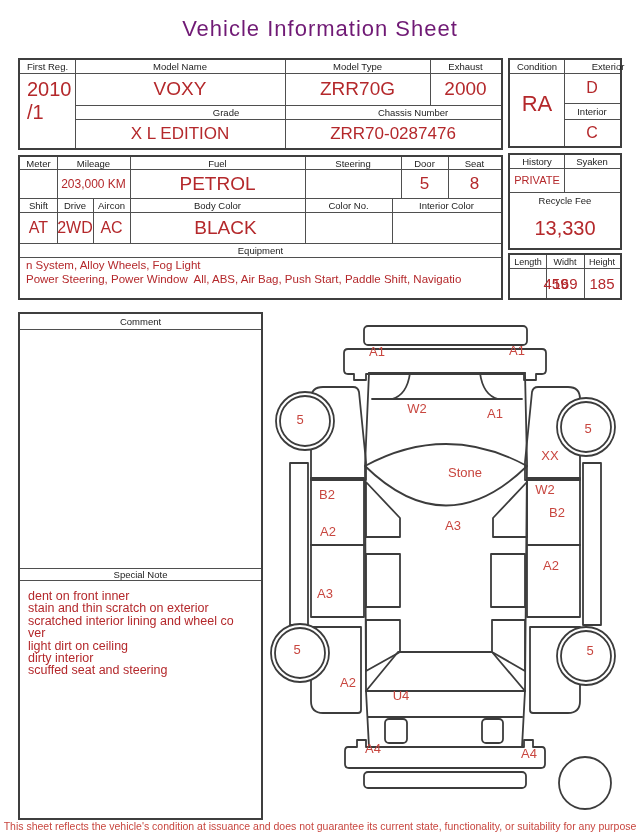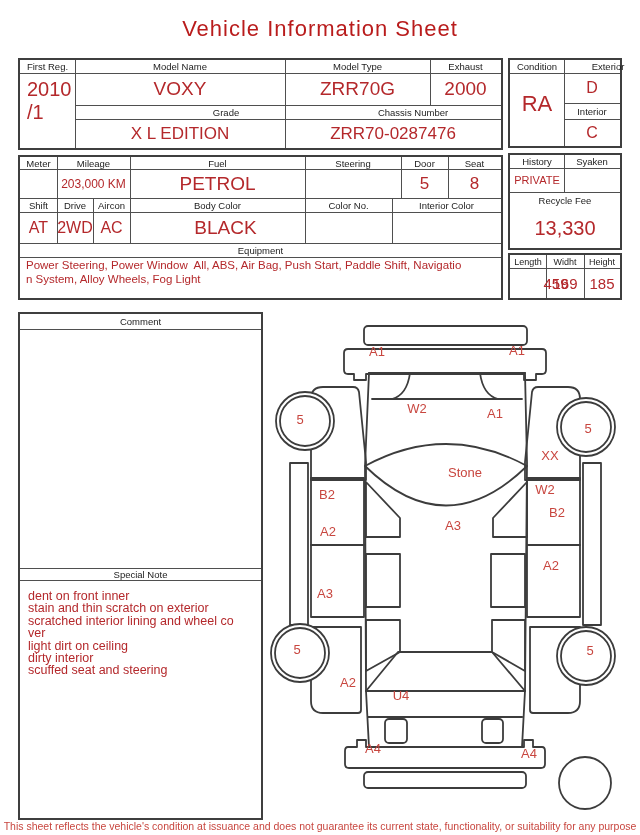--- a/index.html
+++ b/index.html
@@ -6,21 +6,21 @@
     --accent:#b4282b;
     --dlabel:#c8463f;
     --dline:#3c3c3c;
     --inner:#4f4f4f;
     --outer:#3f3f3f;
   }
   html,body{margin:0;padding:0;background:#fff;}
   #sheet{position:relative;width:640px;height:835px;background:#fff;overflow:hidden;
          font-family:"Liberation Sans",sans-serif;}
   .title{position:absolute;left:0;top:16px;width:640px;text-align:center;
-         font-size:22px;letter-spacing:1px;color:#b91c1c;}
+         font-size:22px;letter-spacing:1px;color:#701a75;}
   .box{position:absolute;border:2px solid var(--outer);box-sizing:border-box;background:#fff;}
   .hline,.vline{position:absolute;background:var(--inner);}
   .hline{height:1px;}
   .vline{width:1px;}
   .th{position:absolute;display:flex;align-items:center;justify-content:center;
       font-size:9.5px;color:#1c1c1c;white-space:nowrap;}
   .val{position:absolute;display:flex;align-items:center;justify-content:center;
        color:var(--accent);white-space:nowrap;}
   .f19{font-size:19px;}  .f17{font-size:17px;}  .f16{font-size:16px;}
   .f20{font-size:20px;}  .f22{font-size:22px;}  .f15{font-size:15px;}
@@ -126,22 +126,22 @@
     <div class="th" style="left:285px;top:41px;width:87px;height:14px;">Color No.</div>
     <div class="th" style="left:372px;top:41px;width:109px;height:14px;">Interior Color</div>
 
     <div class="val f16" style="left:0;top:55px;width:37px;height:31px;">AT</div>
     <div class="val f16" style="left:37px;top:55px;width:36px;height:31px;">2WD</div>
     <div class="val f16" style="left:73px;top:55px;width:37px;height:31px;">AC</div>
     <div class="val f19" style="left:118px;top:55px;width:175px;height:31px;">BLACK</div>
 
     <div class="th" style="left:0;top:86px;width:481px;height:14px;">Equipment</div>
     <div class="eq-lines" style="left:0;top:100px;width:475px;">
+        <div>n System, Alloy Wheels, Fog Light</div>
         <div>Power Steering, Power Window  All, ABS, Air Bag, Push Start, Paddle Shift, Navigatio</div>
-        <div>n System, Alloy Wheels, Fog Light</div>
       </div>
   </div>
 
   <div class="box" style="left:508px;top:153px;width:114px;height:97px;">
     <div class="hline" style="left:0;top:13px;width:110px;"></div>
     <div class="hline" style="left:0;top:37px;width:110px;"></div>
     <div class="vline" style="left:54px;top:0;height:37px;"></div>
 
     <div class="th" style="left:0;top:0;width:54px;height:13px;">History</div>
     <div class="th" style="left:54px;top:0;width:56px;height:13px;">Syaken</div>

